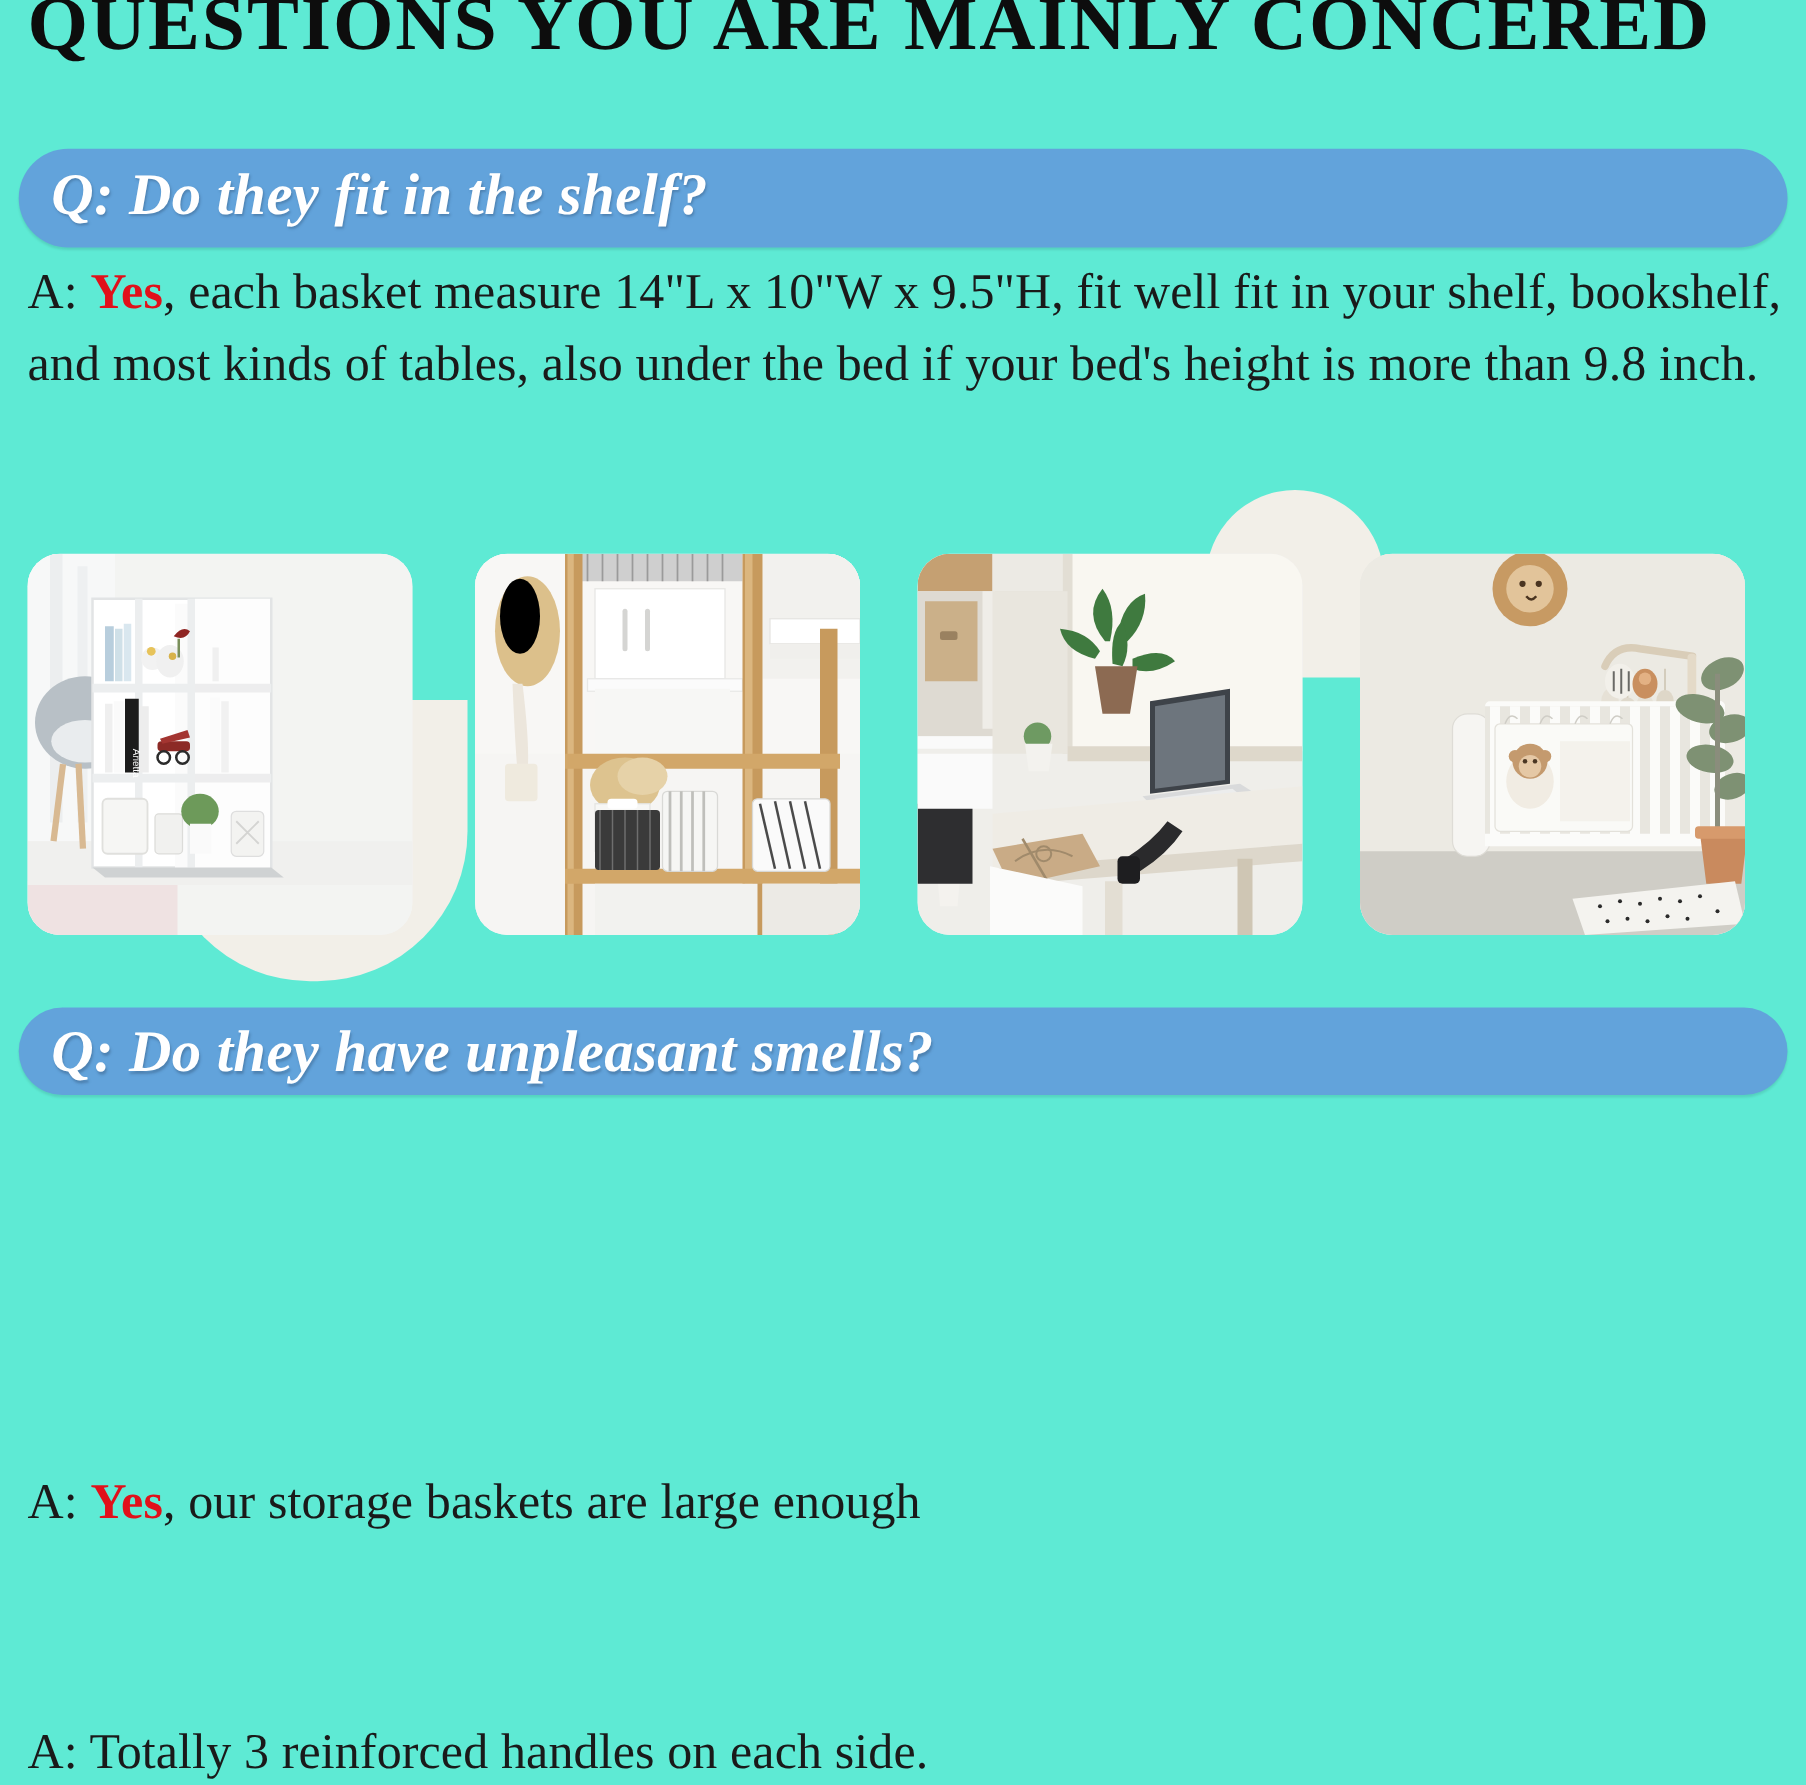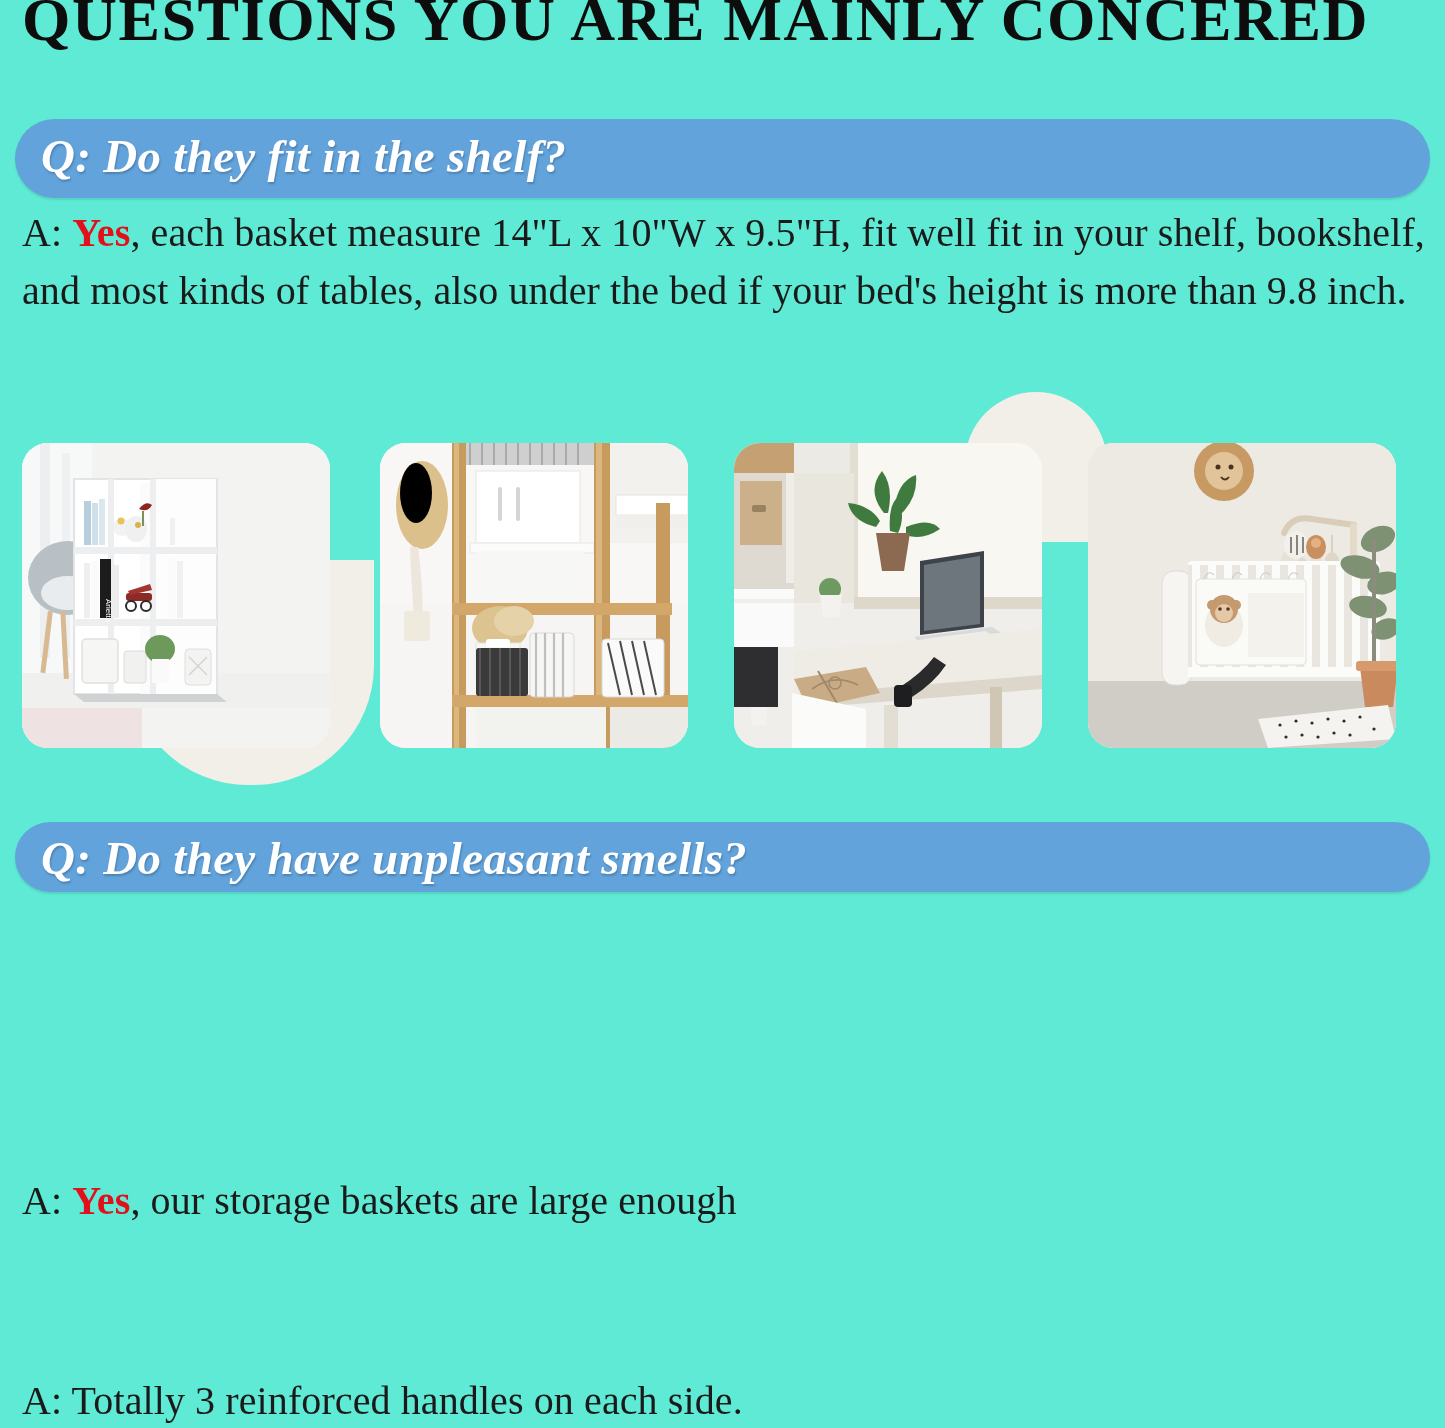--- a/index.html
+++ b/index.html
@@ -429,21 +429,21 @@
         <circle cx="198" cy="294" r="1.6"></circle>
           <circle cx="214" cy="292" r="1.6"></circle>
           <circle cx="230" cy="294" r="1.6"></circle>
         <circle cx="246" cy="290" r="1.6"></circle>
           <circle cx="262" cy="292" r="1.6"></circle>
           <circle cx="286" cy="286" r="1.6"></circle>
       </g>
     </svg>
   </div>
 
-  <div class="q-bar" style="top:806px;height:70px;margin-top:16px;">
+  <div class="q-bar" style="top:806px;height:70px;">
     <div class="q-text" style="top:10px;font-size:47px;line-height:52px;">Q: Do they have unpleasant smells?</div>
   </div>
 
 
 
   <div class="answer" style="top:1172px;width:1400px;">
     <span>A: </span><span class="hl">Yes</span><span>, our storage baskets are large enough</span>
   </div>
 
 

